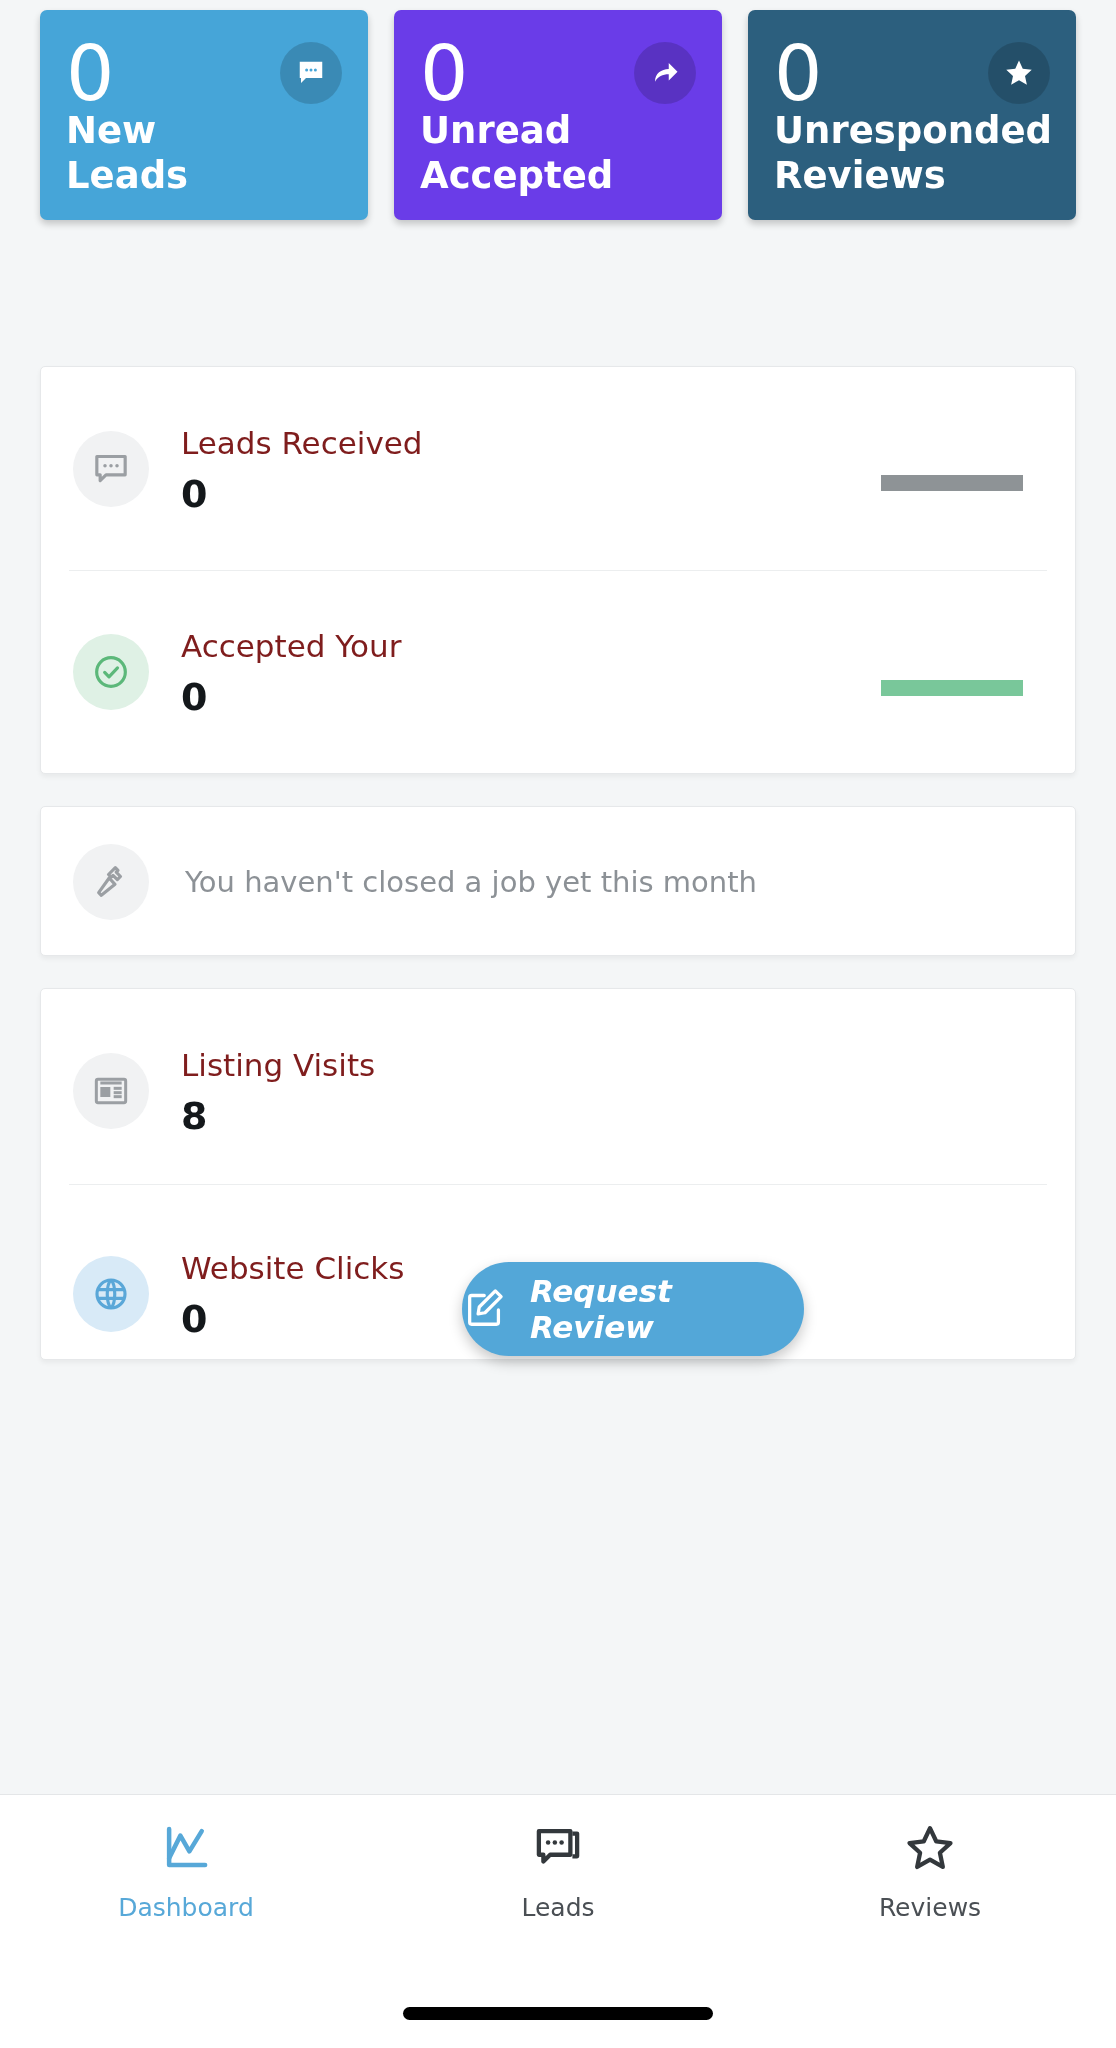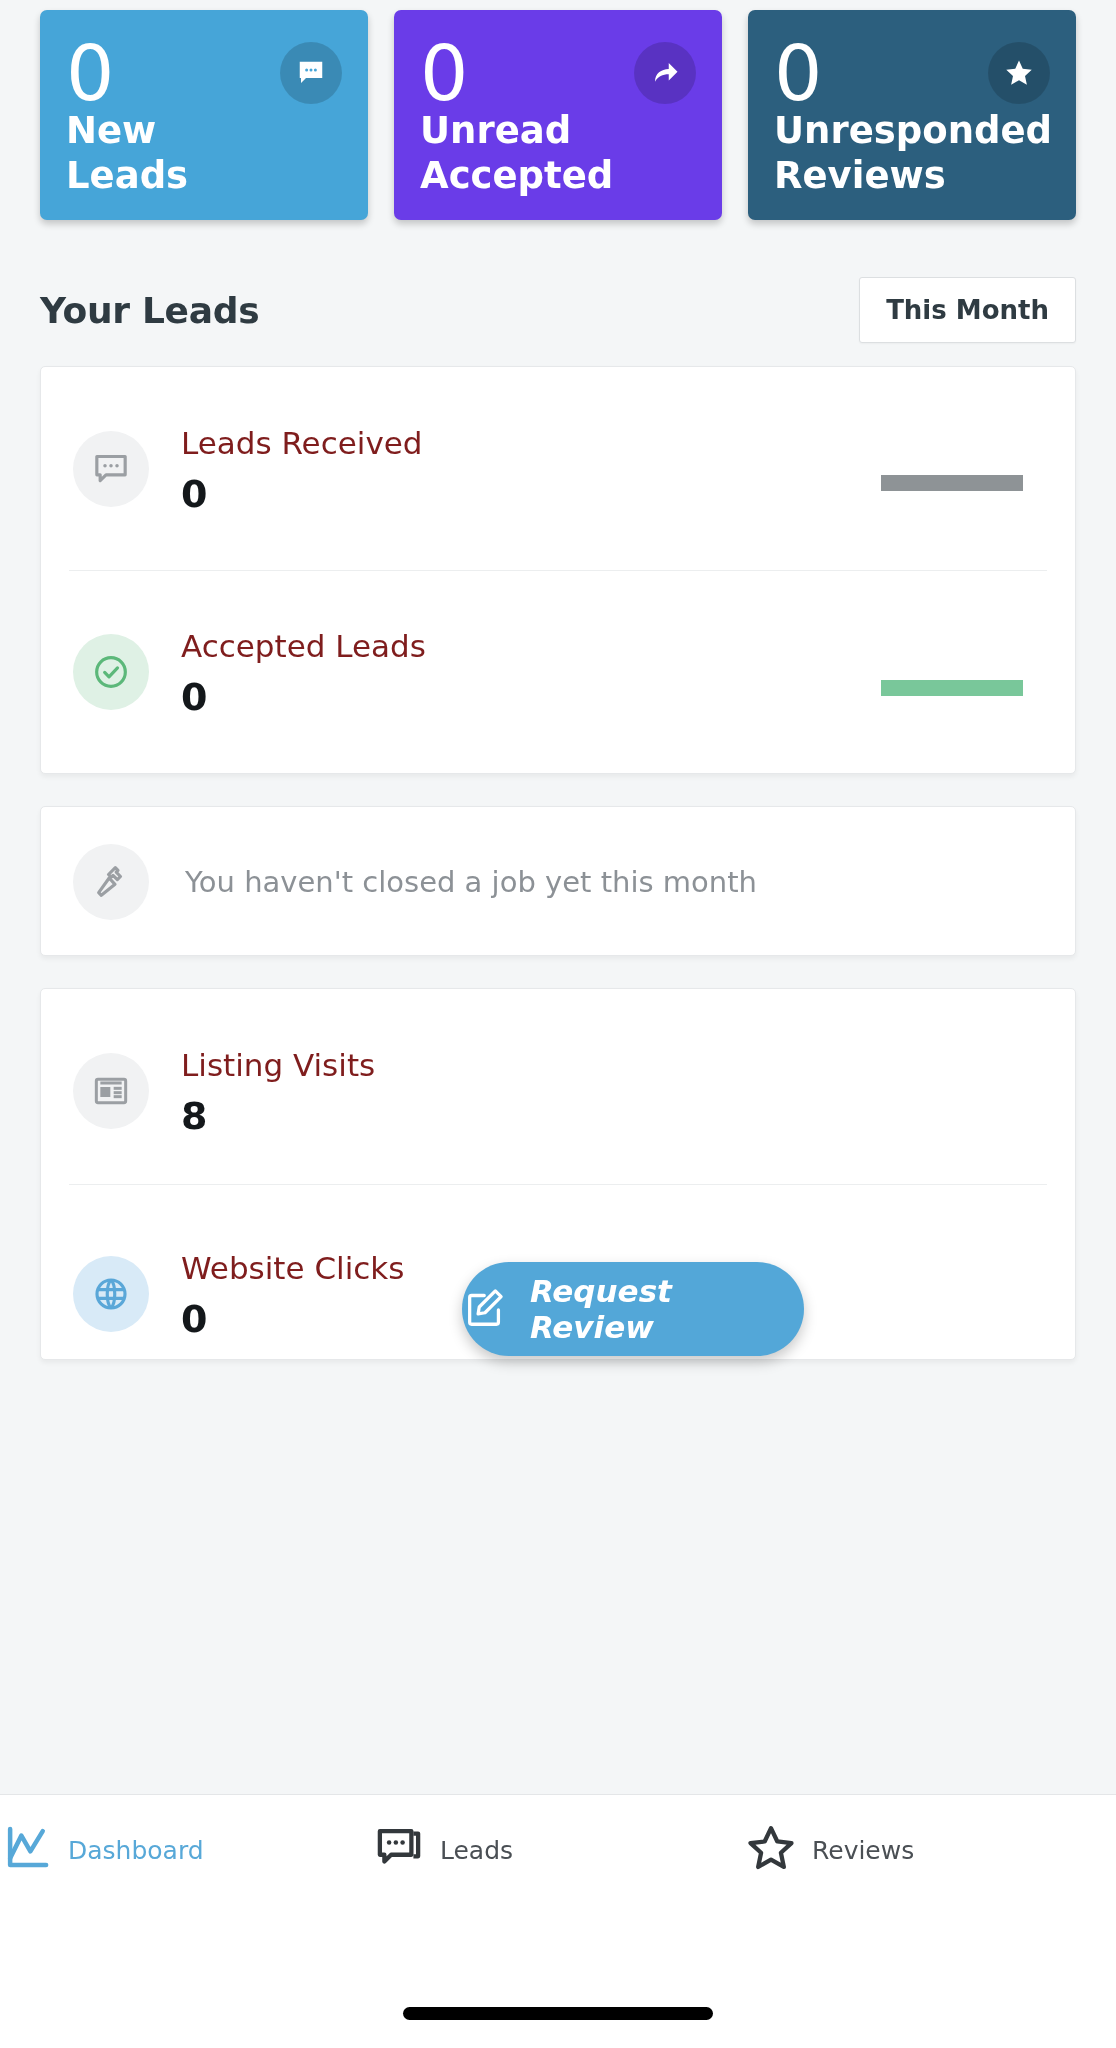--- a/index.html
+++ b/index.html
@@ -75,21 +75,21 @@
   }
   .fab svg { width: 46px; height: 46px; fill: none; stroke: #ffffff; stroke-width: 1.7; }
   .fab-label { color: #ffffff; font-size: 31px; font-weight: 700; }
 
   
   .bottom-nav {
     position: absolute; left: 0; bottom: 0; width: 1116px; height: 254px;
     background: #ffffff; border-top: 1px solid #e4e6e8;
     display: flex; align-items: flex-start; padding-top: 26px;
   }
-  .nav-item { flex: 1; display: flex; flex-direction: row; align-items: center; gap: 14px; }
+  .nav-item { flex: 1; display: flex; flex-direction: column; align-items: center; gap: 14px; }
   .nav-item svg { width: 54px; height: 54px; }
   .nav-label { font-size: 25px; color: #4a4f54; }
   .nav-item.active .nav-label { color: #57a8d8; }
   .home-bar { position: absolute; left: 50%; transform: translateX(-50%); bottom: 28px; width: 310px; height: 13px; border-radius: 7px; background: #000000; }
 </style>
 </head>
 <body>
 
 <div id="app">
 
@@ -131,24 +131,20 @@
             <path d="M12 2l3 6.6 7.2.8-5.4 4.9 1.5 7.1L12 17.8 5.7 21.4l1.5-7.1L1.8 9.4 9 8.6z"></path>
           </svg>
       </div>
       <div class="stat-label">
         <div>Unresponded</div>
         <div>Reviews</div>
       </div>
     </div>
   </div>
 
-  <div class="section-head">
-    <div class="section-title">Your Leads</div>
-    <div class="period-btn">This Month</div>
-  </div>
 
   <div class="panel" id="panel-leads">
 
     <div class="metric-row">
       <div class="m-icon">
         <svg viewBox="0 0 24 24" fill="none" stroke="#9b9fa3" stroke-width="1.9">
             <path d="M3.5 4.5h17v11H9l-3.5 3.5v-3.5h-2z" stroke-linejoin="round"></path>
             <circle cx="8.4" cy="10" r="1.05" fill="#9b9fa3" stroke="none"></circle>
             <circle cx="12" cy="10" r="1.05" fill="#9b9fa3" stroke="none"></circle>
             <circle cx="15.6" cy="10" r="1.05" fill="#9b9fa3" stroke="none"></circle>
@@ -168,21 +164,21 @@
     <div class="metric-divider" style="top:203px"></div>
 
     <div class="metric-row">
       <div class="m-icon green">
         <svg viewBox="0 0 24 24" fill="none" stroke="#5cb87a" stroke-width="1.9">
             <circle cx="12" cy="12" r="8.6"></circle>
             <path d="M8.2 12.2l2.6 2.7 5.1-5.4" stroke-linecap="round" stroke-linejoin="round"></path>
           </svg>
       </div>
       <div class="m-text">
-        <div class="m-label">Accepted Leads</div>
+        <div class="m-label">Accepted Your</div>
         <div class="m-value">0</div>
       </div>
       <div class="spark" style="top:98px">
         <svg viewBox="0 0 142 10" preserveAspectRatio="none">
             <line x1="0" y1="5" x2="142" y2="5" stroke="#79c79a" stroke-width="4"></line>
           </svg>
       </div>
     </div>
   </div>
 

